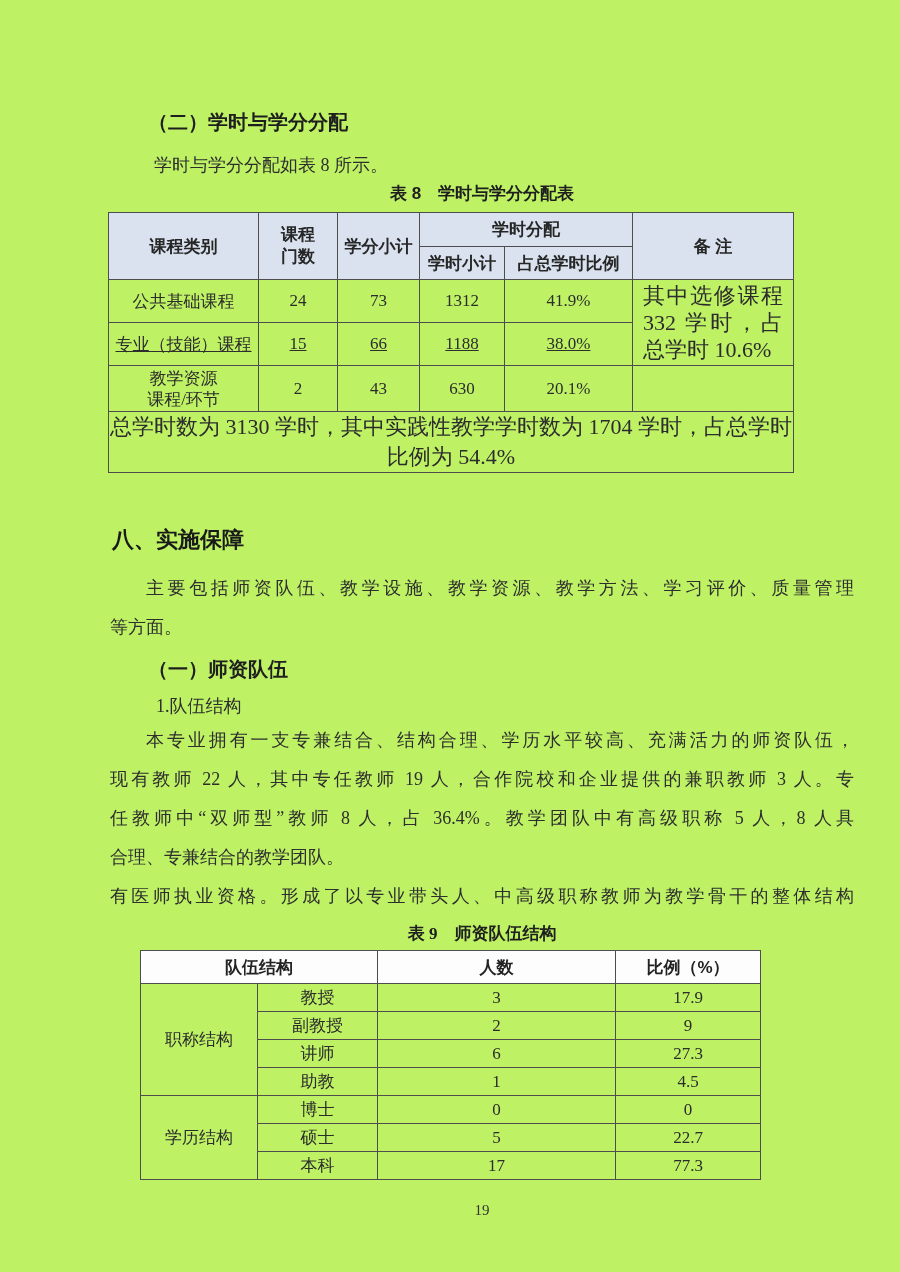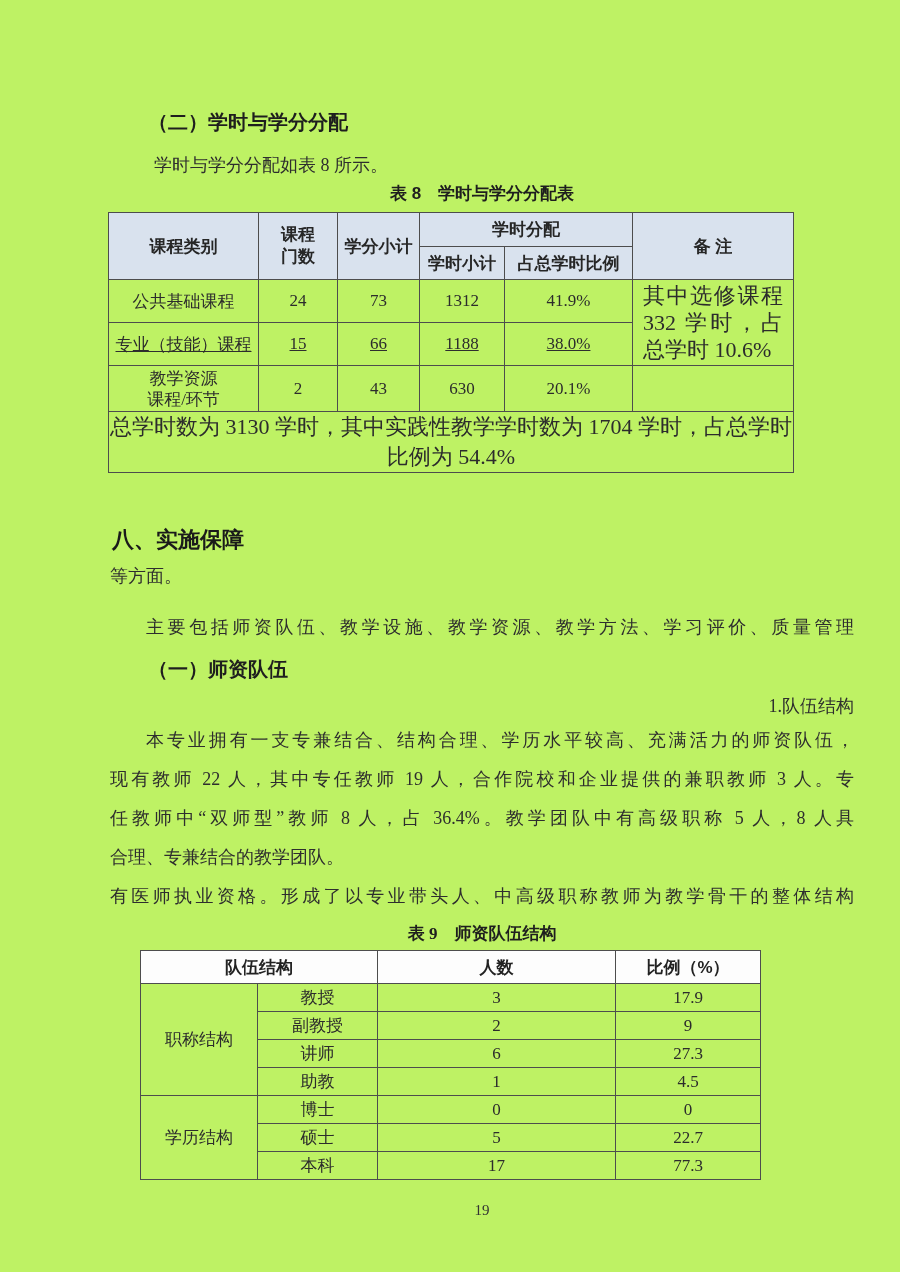--- a/index.html
+++ b/index.html
@@ -16,21 +16,21 @@
     margin: 0 0 0 38px; line-height: 28px;
   }
   .h-main {
     font-family: "Liberation Sans", "DejaVu Sans", sans-serif;
     font-size: 22px; font-weight: bold; color: #1a1a1a;
     margin: 50px 0 0 2px; line-height: 34px;
   }
   .h-sub2 { margin-top: 8px; }
   
   .intro { font-size: 18px; line-height: 26px; margin: 16px 0 0 0; text-indent: 44px; }
-  .subnum { font-size: 18px; line-height: 26px; margin: 10px 0 0 46px; text-align: right; }
+  .subnum { font-size: 18px; line-height: 26px; margin: 10px 0 0 46px; }
   .body-line { font-size: 18px; line-height: 39px; margin: 0; }
   .mt12 { margin-top: 12px; }
   .mt2 { margin-top: 2px; }
   .jline { text-align: justify; text-align-last: justify; }
   .indent { text-indent: 36px; }
   
   .tcaption {
     font-family: "Liberation Sans", "DejaVu Sans", sans-serif;
     font-size: 17px; font-weight: bold; color: #1e1e1e;
     text-align: center; line-height: 24px; margin-top: 4px;
@@ -133,22 +133,22 @@
         <td></td>
       </tr>
       <tr class="rsum">
         <td colspan="6" class="sum">总学时数为 3130 学时，其中实践性教学学时数为 1704 学时，占总学时比例为 54.4%</td>
       </tr>
     </tbody>
   </table>
 
   <h1 class="h-main">八、实施保障</h1>
 
+  <p class="body-line jline indent mt12">主要包括师资队伍、教学设施、教学资源、教学方法、学习评价、质量管理</p>
   <p class="body-line">等方面。</p>
-  <p class="body-line jline indent mt12">主要包括师资队伍、教学设施、教学资源、教学方法、学习评价、质量管理</p>
 
   <h2 class="h-sub h-sub2">（一）师资队伍</h2>
 
   <p class="subnum">1.队伍结构</p>
 
   <div>
     <p class="body-line jline indent mt2">本专业拥有一支专兼结合、结构合理、学历水平较高、充满活力的师资队伍，</p>
     <p class="body-line jline">现有教师 22 人，其中专任教师 19 人，合作院校和企业提供的兼职教师 3 人。专</p>
     <p class="body-line jline">任教师中“双师型”教师 8 人，占 36.4%。教学团队中有高级职称 5 人，8 人具</p>
     <p class="body-line">合理、专兼结合的教学团队。</p>

